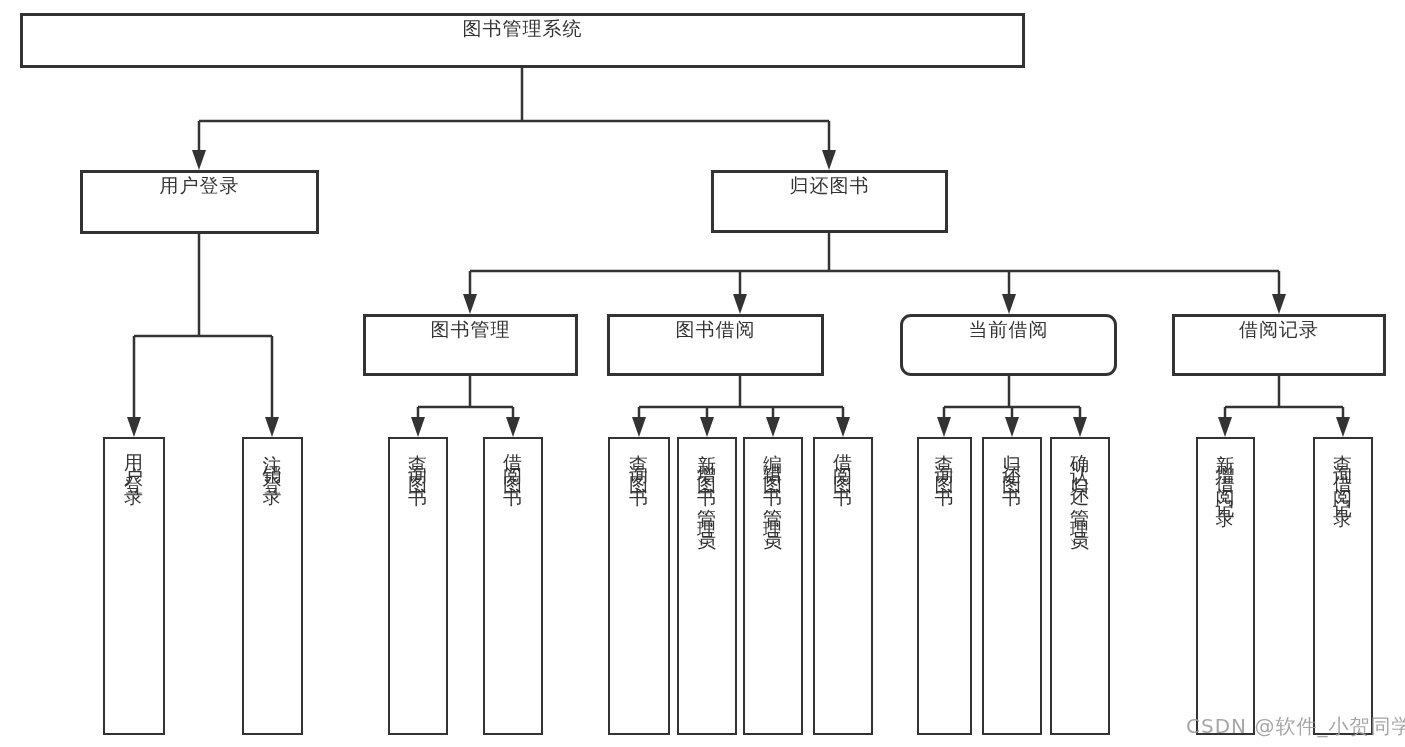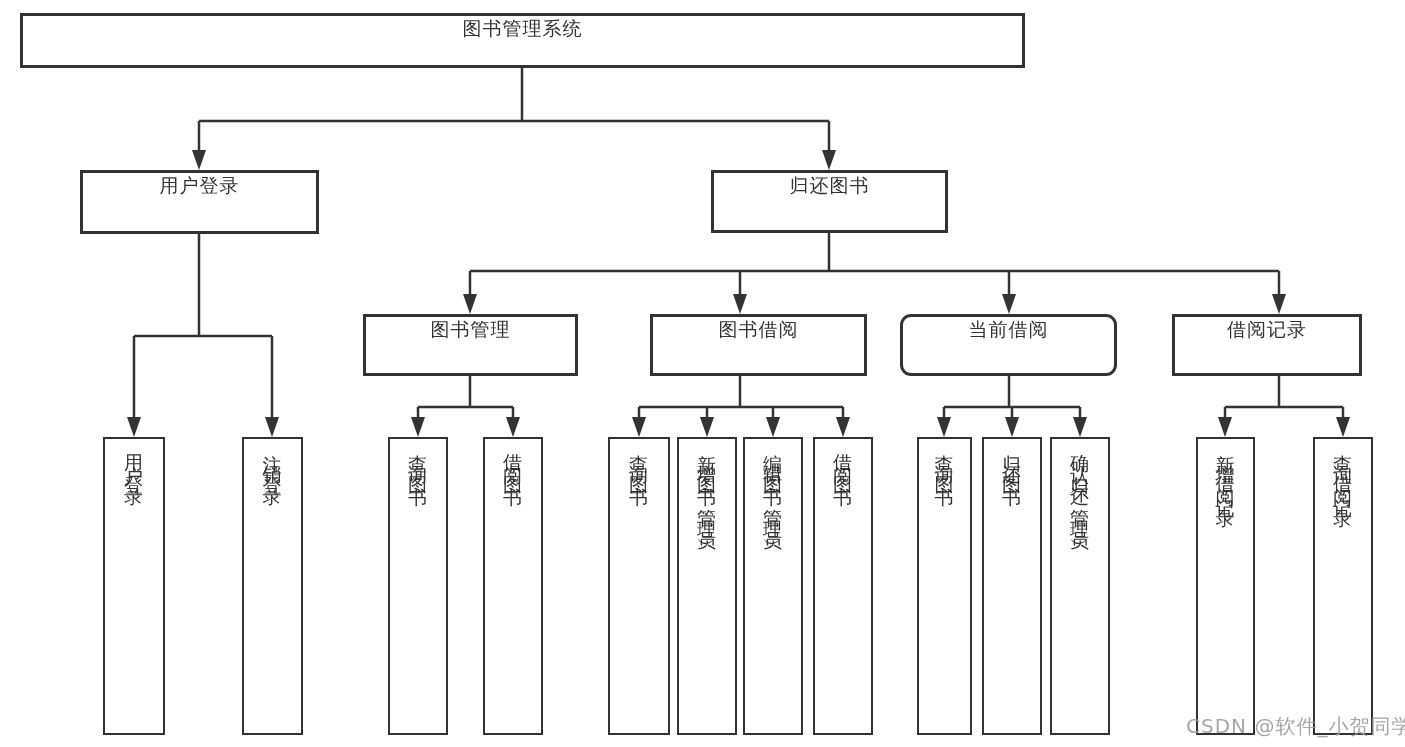--- a/index.html
+++ b/index.html
@@ -16,23 +16,23 @@
   .leaf{border-width:2px;}
   .leaf .vtext{
     writing-mode:vertical-rl;text-orientation:mixed;
     letter-spacing:11px;line-height:1;white-space:nowrap;
   }
   
   .n-root{left:20px;top:13px;width:1005px;height:55px;}
   .n-l2a{left:80px;top:170px;width:239px;height:64px;}
   .n-l2b{left:711px;top:170px;width:237px;height:63px;}
   .n-l3a{left:363px;top:314px;width:215px;height:62px;}
-  .n-l3b{left:650px;top:314px;width:217px;height:62px;}
+  .n-l3b{left:607px;top:314px;width:217px;height:62px;}
   .n-l3c{left:900px;top:314px;width:217px;height:62px;border-radius:11px;}
-  .n-l3d{left:1172px;top:314px;width:190px;height:62px;}
+  .n-l3d{left:1172px;top:314px;width:214px;height:62px;}
   .lf{top:437px;height:298px;}
   .lf0{left:103px;width:62px;}  .lf1{left:242px;width:61px;}
   .lf2{left:388px;width:60px;}  .lf3{left:483px;width:60px;}
   .lf4{left:608px;width:62px;}  .lf5{left:677px;width:60px;}
   .lf6{left:743px;width:60px;}  .lf7{left:813px;width:60px;}
   .lf8{left:917px;width:55px;}  .lf9{left:982px;width:60px;}
   .lf10{left:1050px;width:60px;}
   .lf11{left:1196px;width:59px;} .lf12{left:1313px;width:60px;}
   .watermark{
     position:absolute;left:1186px;top:713px;z-index:5;

